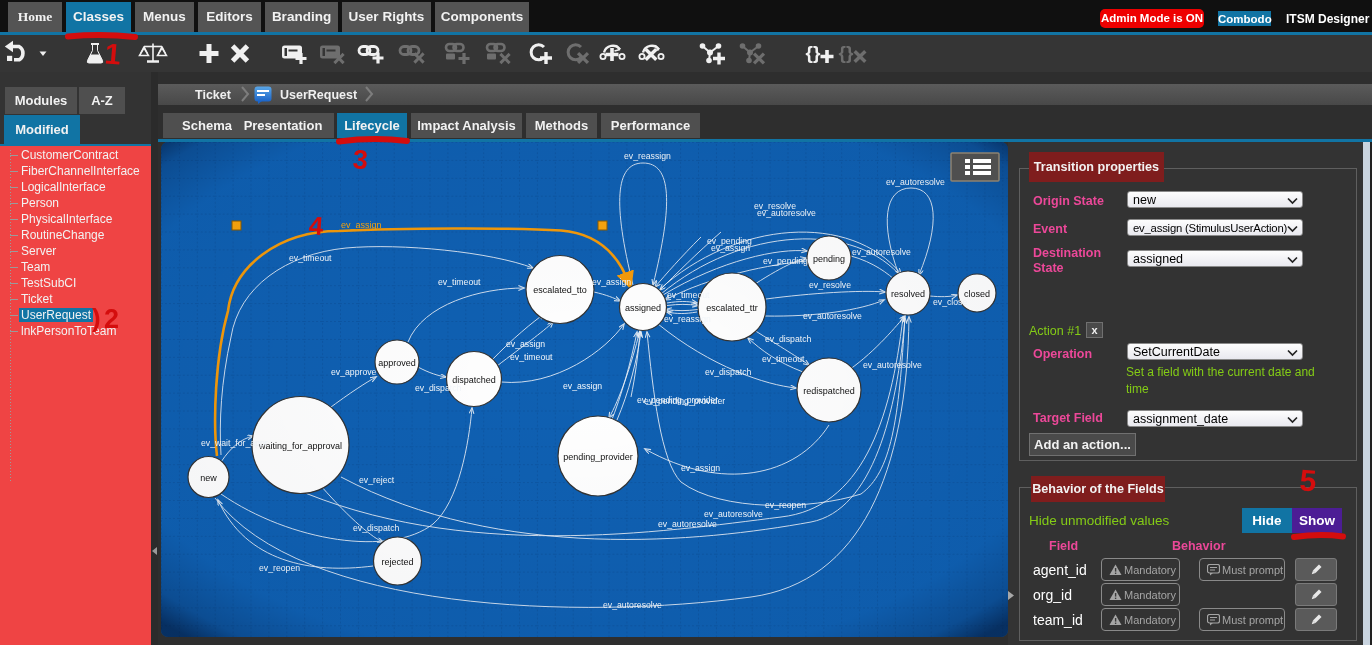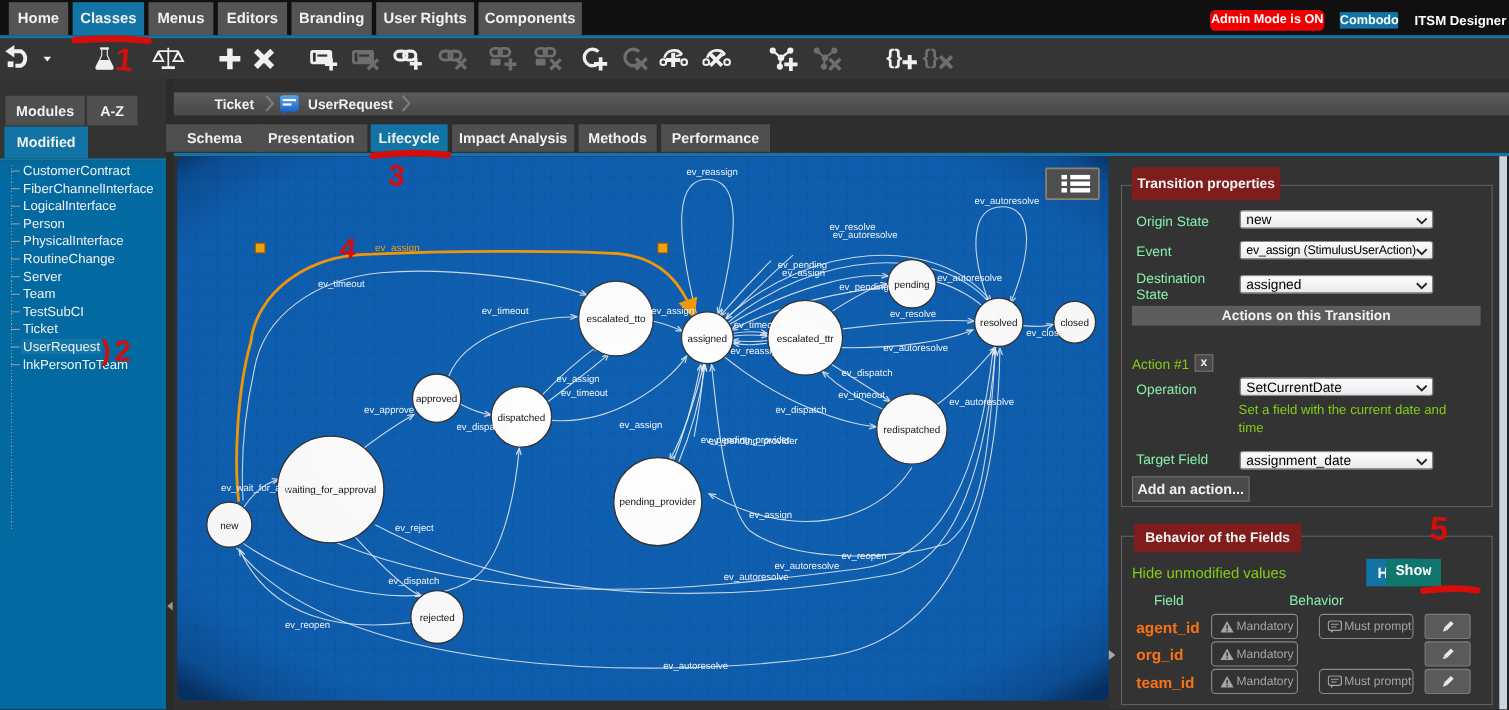--- a/index.html
+++ b/index.html
@@ -15,21 +15,21 @@
 .navtab.active { background:#1174a4; }
 #blueline { left:0; top:32px; width:1372px; height:3px; background:#1174a4; }
 
 
 #toolbar { left:0; top:35px; width:1372px; height:37px; background:#353535; }
 
 
 #sidebar { left:0; top:72px; width:151px; height:573px; background:#333333; }
 .sidetab { position:absolute; background:#4f4f4f; color:#f2f2f2; font-weight:bold;
   font-size:13px; text-align:center; }
-#sidelist { position:absolute; left:0; top:74px; width:151px; height:499px; background:#0369a1; }
+#sidelist { position:absolute; left:0; top:74px; width:151px; height:499px; background:#ef4444; }
 .titem { position:absolute; left:21px; color:#f2f2f2; font-size:12px; white-space:nowrap; }
 .titem i { position:absolute; left:-11px; top:7px; width:8px; height:1px; background:#9a9a9a; font-style:normal; }
 #treeline { position:absolute; left:10px; top:4px; width:1px; height:332px;
   background-image:repeating-linear-gradient(#9a9a9a 0 1px, transparent 1px 3px); }
 
 
 #divider { left:151px; top:72px; width:7px; height:573px; background:#2b2b2b; }
 
 
 #crumbbar { left:158px; top:84px; width:1214px; height:21px;
@@ -44,47 +44,47 @@
 #blueline2 { left:158px; top:139px; width:1214px; height:3px; background:#1174a4; }
 
 
 #canvas { left:161px; top:142px; width:847px; height:495px; }
 
 
 #rpanel { left:1008px; top:142px; width:355px; height:503px; background:#333333; }
 .fset { position:absolute; border:1px solid #5f5f5f; }
 .legend { position:absolute; background:#7f1d1d; color:#f2f2f2; font-weight:bold;
   font-size:13.5px; line-height:30px; text-align:center; }
-.flabel { position:absolute; color:#86efac; font-weight:normal; font-size:12.5px; }
+.flabel { position:absolute; color:#ec4899; font-weight:bold; font-size:12.5px; }
 .ftext { position:absolute; color:#84cc16; font-size:13px; }
 .sel { position:absolute; width:176px; height:17px; border:1px solid #8a8a8a; border-radius:3px;
   background:linear-gradient(#fdfdfd,#e9e9ef); color:#000; font-size:12.5px; line-height:16px;
   padding-left:5px; white-space:nowrap; }
 .sel svg { position:absolute; right:4px; top:4.5px; }
 .graybar { position:absolute; background:#5d5d5d; color:#f2f2f2; font-weight:bold;
   font-size:12.5px; text-align:center; }
 .gbtn { position:absolute; background:#4a4a4a; border:1px solid #707070; color:#f2f2f2;
   font-weight:bold; font-size:13px; text-align:center; }
 .obtn { position:absolute; border:1px solid #8a8a8a; border-radius:4px; color:#a5a5a5;
   font-size:11px; white-space:nowrap; }
 .togglebtn { position:absolute; top:508px; width:50px; height:25px; color:#fff;
   font-weight:bold; font-size:13.5px; text-align:center; line-height:25px; }
-.rowlbl { position:absolute; color:#f97316; font-weight:bold; font-size:14px; }
+.rowlbl { position:absolute; color:#ffffff; font-weight:normal; font-size:14px; }
 .pencil { position:absolute; left:1295px; width:42px; height:23px; background:#5a5a5a;
   border:1px solid #7a7a7a; border-radius:3px; }
 
 #scrollbar { left:1363px; top:142px; width:7px; height:503px; background:#c9d4df; }
 #scrollbar2 { left:1370px; top:142px; width:2px; height:503px; background:#222; }
 </style>
 </head>
 <body>
 <div id="page">
 
   <div class="abs" id="topnav"></div>
-  <div class="navtab" style="left:8px;width:54px;">Home</div>
+  <div class="navtab" style="left:8px;width:54px;font-family:Liberation Serif, serif;">Home</div>
   <div class="navtab active" style="left:66px;width:65px;">Classes</div>
   <div class="navtab" style="left:135px;width:59px;">Menus</div>
   <div class="navtab" style="left:198px;width:63px;">Editors</div>
   <div class="navtab" style="left:265px;width:73px;">Branding</div>
   <div class="navtab" style="left:342px;width:89px;">User Rights</div>
   <div class="navtab" style="left:435px;width:94px;">Components</div>
   <div class="abs" style="left:1100px;top:9px;width:104px;height:19px;background:#ee0000;
     border-radius:5px;color:#fff;font-weight:bold;font-size:11.5px;text-align:center;line-height:19px;white-space:nowrap;">Admin Mode is ON</div>
   <div class="abs" style="left:1218px;top:11px;width:53px;height:15px;background:#1174a4;
     color:#fff;font-weight:bold;font-size:11.5px;text-align:center;line-height:17px;">Combodo</div>
@@ -251,21 +251,21 @@
       <path d="M4 15 L4 18 L8 15 Z" fill="#1b64c8"></path>
       <rect x="3" y="4" width="12" height="2" fill="#fff"></rect>
       <rect x="3" y="8" width="8" height="2" fill="#fff"></rect>
     </svg>
     <div class="crumbtxt" style="left:122px;">UserRequest</div>
     <svg class="chev" style="left:206px;">
         <path d="M2 1 L8 8 L2 15" stroke="#7d7d7d" stroke-width="2" fill="none"></path>
       </svg>
   </div>
 
-  <div class="ctab" style="left:151px;width:88px;">Schema</div>
+  <div class="ctab" style="left:163px;width:88px;">Schema</div>
   <div class="ctab" style="left:232px;width:102px;">Presentation</div>
   <div class="ctab active" style="left:337px;width:70px;">Lifecycle</div>
   <div class="ctab" style="left:411px;width:111px;">Impact Analysis</div>
   <div class="ctab" style="left:526px;width:71px;">Methods</div>
   <div class="ctab" style="left:601px;width:99px;">Performance</div>
   <div class="abs" id="blueline2"></div>
 
   <svg class="abs" id="canvas" width="847" height="495" viewBox="0 0 847 495">
 <defs>
 <pattern id="grid" width="17.9" height="17.9" patternUnits="userSpaceOnUse">
@@ -415,40 +415,39 @@
         <path d="M1 1.5 L5.5 6 L10 1.5" stroke="#222" stroke-width="1.7" fill="none"></path>
       </svg></div>
   <div class="flabel" style="left:1033px;top:222px;">Event</div>
   <div class="sel" style="left:1127px;top:219px;font-size:11.3px;letter-spacing:-0.2px;">ev_assign (StimulusUserAction)<svg width="11" height="8">
         <path d="M1 1.5 L5.5 6 L10 1.5" stroke="#222" stroke-width="1.7" fill="none"></path>
       </svg></div>
   <div class="flabel" style="left:1033px;top:246px;width:90px;line-height:15px;">Destination State</div>
   <div class="sel" style="left:1127px;top:250px;">assigned<svg width="11" height="8">
         <path d="M1 1.5 L5.5 6 L10 1.5" stroke="#222" stroke-width="1.7" fill="none"></path>
       </svg></div>
-  <div class="graybar" style="left:1029px;top:278px;width:317px;height:18px;line-height:18px;">Actions on this Transition</div>
   <div class="ftext" style="left:1029px;top:324px;font-size:12.5px;">Action #1</div>
   <div class="gbtn" style="left:1086px;top:322px;width:17px;height:16px;line-height:15px;font-size:11px;">x</div>
   <div class="flabel" style="left:1033px;top:347px;">Operation</div>
   <div class="sel" style="left:1127px;top:343px;">SetCurrentDate<svg width="11" height="8">
         <path d="M1 1.5 L5.5 6 L10 1.5" stroke="#222" stroke-width="1.7" fill="none"></path>
       </svg></div>
   <div class="ftext" style="left:1126px;top:364px;width:220px;line-height:16.5px;font-size:12px;white-space:pre;">Set a field with the current date and
 time</div>
   <div class="flabel" style="left:1033px;top:411px;">Target Field</div>
   <div class="sel" style="left:1127px;top:410px;">assignment_date<svg width="11" height="8">
         <path d="M1 1.5 L5.5 6 L10 1.5" stroke="#222" stroke-width="1.7" fill="none"></path>
       </svg></div>
   <div class="gbtn" style="left:1029px;top:433px;width:107px;height:23px;line-height:22px;">Add an action...</div>
 
   <div class="fset" style="left:1019px;top:487px;width:338px;height:154px;"></div>
-  <div class="legend" style="left:1031px;top:476px;width:152px;height:26px;line-height:26px;font-size:12.6px;white-space:nowrap;">Behavior of the Fields</div>
+  <div class="legend" style="left:1031px;top:476px;width:134px;height:26px;line-height:26px;font-size:12.6px;white-space:nowrap;">Behavior of the Fields</div>
   <div class="ftext" style="left:1029px;top:513px;font-size:13.5px;">Hide unmodified values</div>
   <div class="togglebtn" style="left:1242px;background:#1174a4;">Hide</div>
-  <div class="togglebtn" style="left:1260px;background:#0f766e;font-family:Liberation Mono, monospace;">Show</div>
+  <div class="togglebtn" style="left:1292px;background:#4c1d95;">Show</div>
   <div class="flabel" style="left:1049px;top:539px;font-size:12.5px;">Field</div>
   <div class="flabel" style="left:1172px;top:539px;font-size:12.5px;">Behavior</div>
 
   <div class="rowlbl" style="left:1033px;top:562px;">agent_id</div>
   <div class="obtn" id="mand1" style="left:1101px;top:558px;width:79px;height:23px;">
       <svg width="13" height="12" style="position:absolute;left:7px;top:5px;">
         <path d="M6.5 0.5 L12.5 11 L0.5 11 Z" fill="#a5a5a5"></path>
         <rect x="5.9" y="4" width="1.4" height="3.6" fill="#3a3a3a"></rect>
         <rect x="5.9" y="8.6" width="1.4" height="1.4" fill="#3a3a3a"></rect>
       </svg>

